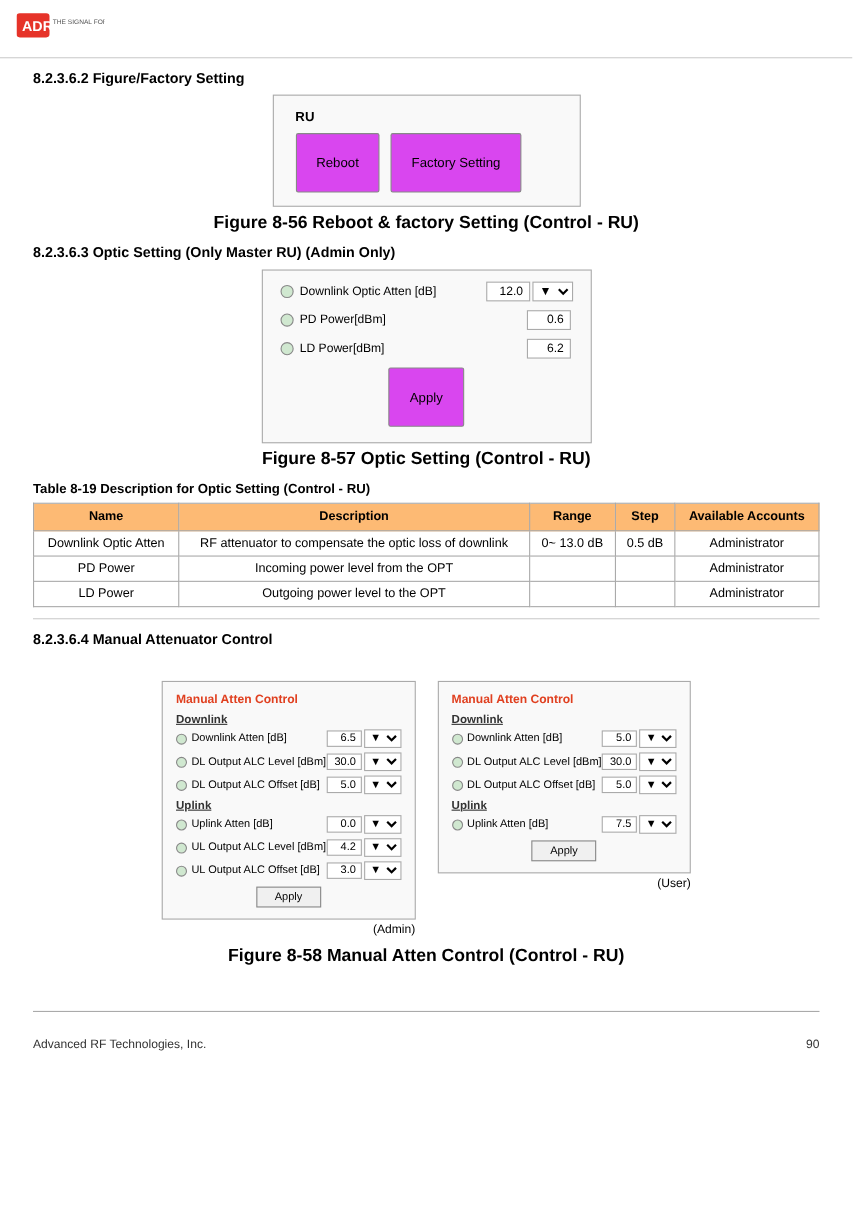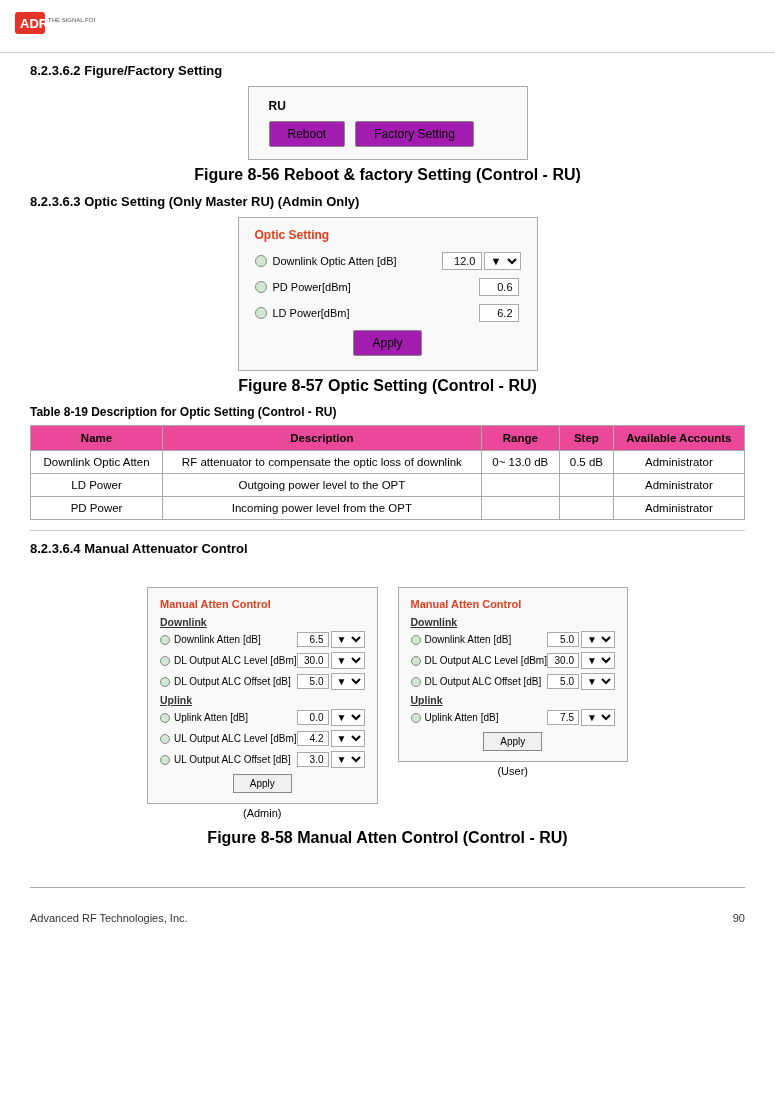--- a/index.html
+++ b/index.html
@@ -58,23 +58,23 @@
     .ru-label {
       font-size: 12px;
       font-weight: bold;
       margin-bottom: 8px;
     }
     .button-row {
       display: flex;
       gap: 10px;
     }
     .btn {
-      padding: 5px 18px;
+      padding: 19px 18px;
       border: 1px solid #888;
-      background: #a21caf;
+      background: #d946ef;
       font-size: 12px;
       cursor: pointer;
       border-radius: 2px;
     }
     
     .optic-box {
       border: 1px solid #aaa;
       padding: 10px 16px 14px 16px;
       background: #f9f9f9;
       display: inline-block;
@@ -130,21 +130,21 @@
       font-size: 12px;
       font-weight: bold;
       margin: 10px 0 6px 0;
     }
     table.data-table {
       width: 100%;
       border-collapse: collapse;
       font-size: 11.5px;
     }
     table.data-table th {
-      background: #ec4899;
+      background: #fdba74;
       border: 1px solid #aaa;
       padding: 6px 8px;
       text-align: center;
       font-weight: bold;
     }
     table.data-table td {
       border: 1px solid #aaa;
       padding: 5px 8px;
       text-align: center;
     }
@@ -219,21 +219,21 @@
     }
     .atten-btn {
       padding: 3px 16px;
       border: 1px solid #888;
       background: #f0f0f0;
       font-size: 10px;
       cursor: pointer;
     }
     .sub-caption {
       font-size: 11px;
-      text-align: center;
+      text-align: right;
       margin-top: 3px;
     }
     .footer {
       border-top: 1px solid #aaa;
       margin: 10px 30px 0 30px;
       padding-top: 24px;
       display: flex;
       justify-content: space-between;
       font-size: 11px;
       color: #333;
@@ -272,21 +272,20 @@
       </div>
       <div class="figure-caption">Figure 8-56    Reboot &amp; factory Setting (Control - RU)</div>
     </div>
   </div>
 
   <div>
     <div class="section-title">8.2.3.6.3    Optic Setting (Only Master RU) (Admin Only)</div>
 
     <div class="figure-container">
       <div class="optic-box">
-        <div class="optic-title">Optic Setting</div>
         <div class="optic-row">
           <div class="optic-radio"></div>
           <span class="optic-label">Downlink Optic Atten [dB]</span>
           <span class="optic-value">12.0</span>
           <select class="optic-dropdown">
             <option>▼</option>
           </select>
         </div>
         <div class="optic-row">
           <div class="optic-radio"></div>
@@ -320,29 +319,29 @@
       </thead>
       <tbody>
         <tr>
           <td>Downlink Optic Atten</td>
           <td class="left">RF attenuator to compensate the optic loss of downlink</td>
           <td>0~ 13.0 dB</td>
           <td>0.5 dB</td>
           <td>Administrator</td>
         </tr>
         <tr>
-          <td>LD Power</td>
-          <td class="left">Outgoing power level to the OPT</td>
+          <td>PD Power</td>
+          <td class="left">Incoming power level from the OPT</td>
           <td></td>
           <td></td>
           <td>Administrator</td>
         </tr>
         <tr>
-          <td>PD Power</td>
-          <td class="left">Incoming power level from the OPT</td>
+          <td>LD Power</td>
+          <td class="left">Outgoing power level to the OPT</td>
           <td></td>
           <td></td>
           <td>Administrator</td>
         </tr>
       </tbody>
     </table>
   </div>
 
   <hr class="divider">
 

